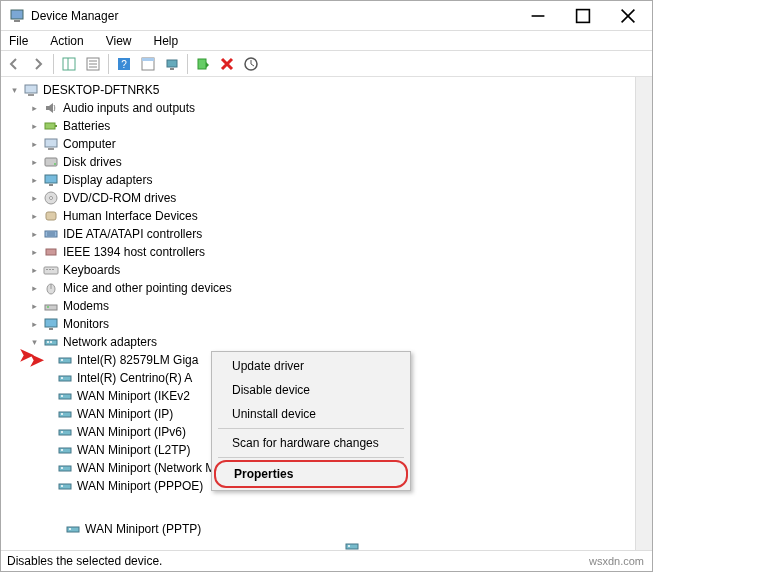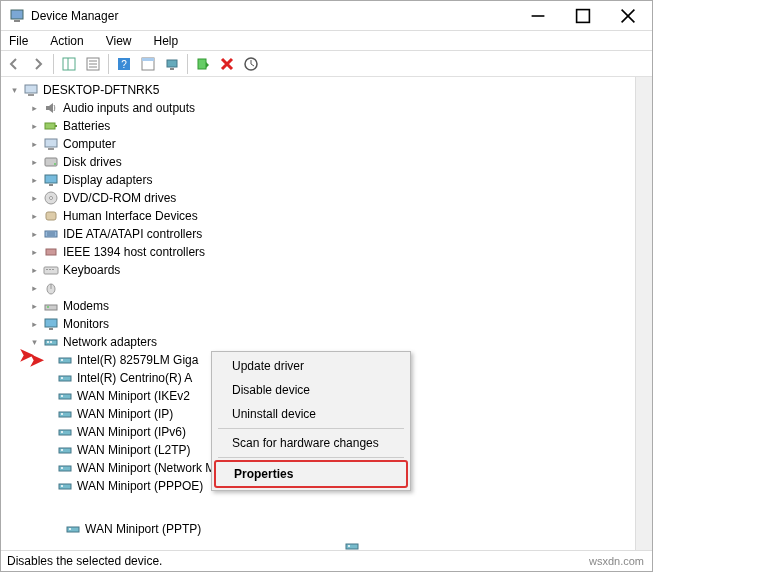--- a/index.html
+++ b/index.html
@@ -19,21 +19,21 @@
 .tree { flex: 1; padding: 4px 0; overflow-y: auto; }
 .scrollbar { width: 17px; background: #f0f0f0; border-left: 1px solid #ddd; }
 .node { display: flex; align-items: center; height: 18px; padding-left: 4px; white-space: nowrap; }
 .exp { width: 11px; height: 11px; margin-right: 3px; display: inline-flex; align-items: center; justify-content: center; font-size: 9px; color: #888; cursor: pointer; }
 .nic { width: 16px; height: 16px; margin-right: 4px; display: inline-flex; align-items: center; justify-content: center; }
 .label { font-size: 12px; }
 .selected .label { background: #cde8ff; outline: 1px dotted #999; padding: 0 2px; }
 .ctxmenu { position: absolute; background: #f2f2f2; border: 1px solid #bbb; box-shadow: 2px 2px 4px rgba(0,0,0,0.25); font-size: 12px; min-width: 200px; padding: 2px; }
 .ctxitem { padding: 5px 18px; }
 .ctxdiv { height: 1px; background: #ccc; margin: 2px 4px; }
-.ctxhl { border: 2px solid #d33; border-radius: 3px; font-weight: bold; }
+.ctxhl { border: 2px solid #d33; border-radius: 12px; font-weight: bold; }
 .statusbar { height: 21px; border-top: 1px solid #ddd; padding: 2px 6px; font-size: 12px; display: flex; align-items: center; }
 .watermark { position: absolute; bottom: 4px; right: 8px; font-size: 11px; color: #888; margin-left: 7px; }
 .arrow { position: absolute; color: #d22; font-size: 18px; font-weight: bold; }
 svg { width: 16px; height: 16px; }
 </style>
 </head>
 <body>
 
 <div class="window">
 
@@ -253,20 +253,21 @@
             <span class="label">Keyboards</span>
           </div>
           <div class="node" style="padding-left: 28px;">
             <span class="exp">▸</span>
             <span class="nic">
               <svg viewBox="0 0 16 16">
                 <ellipse cx="8" cy="9" rx="4" ry="5" fill="#ddd" stroke="#999"></ellipse>
                 <line x1="8" y1="4" x2="8" y2="9" stroke="#999"></line>
               </svg>
             </span>
+            <span class="label">Mice and other pointing devices</span>
           </div>
           <div class="node" style="padding-left: 28px;">
             <span class="exp">▸</span>
             <span class="nic">
               <svg viewBox="0 0 16 16">
                 <rect x="2" y="7" width="12" height="5" fill="#ccc" stroke="#888"></rect>
                 <circle cx="5" cy="9" r="1" fill="#6c6"></circle>
               </svg>
             </span>
             <span class="label">Modems</span>

